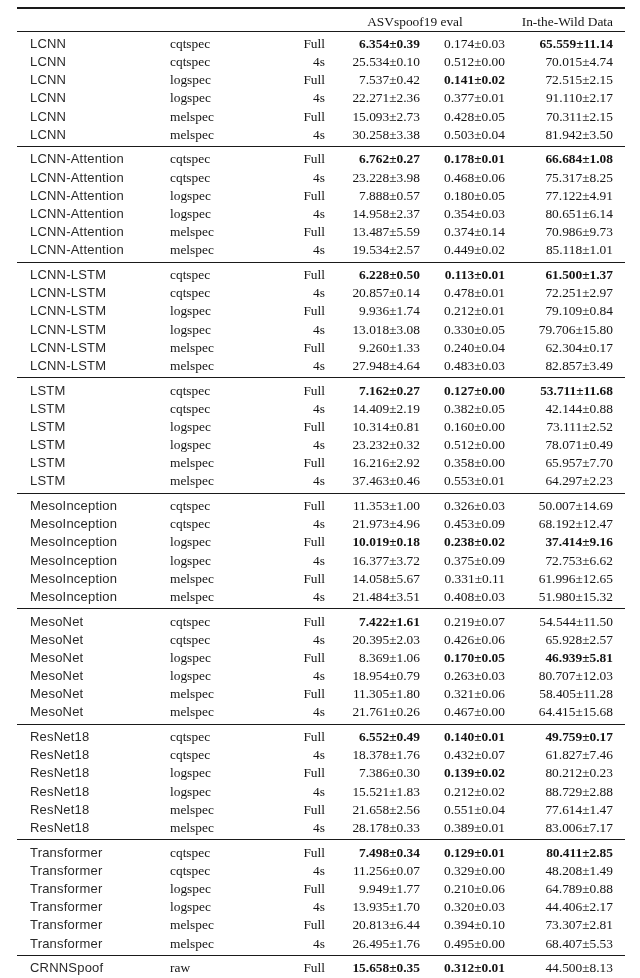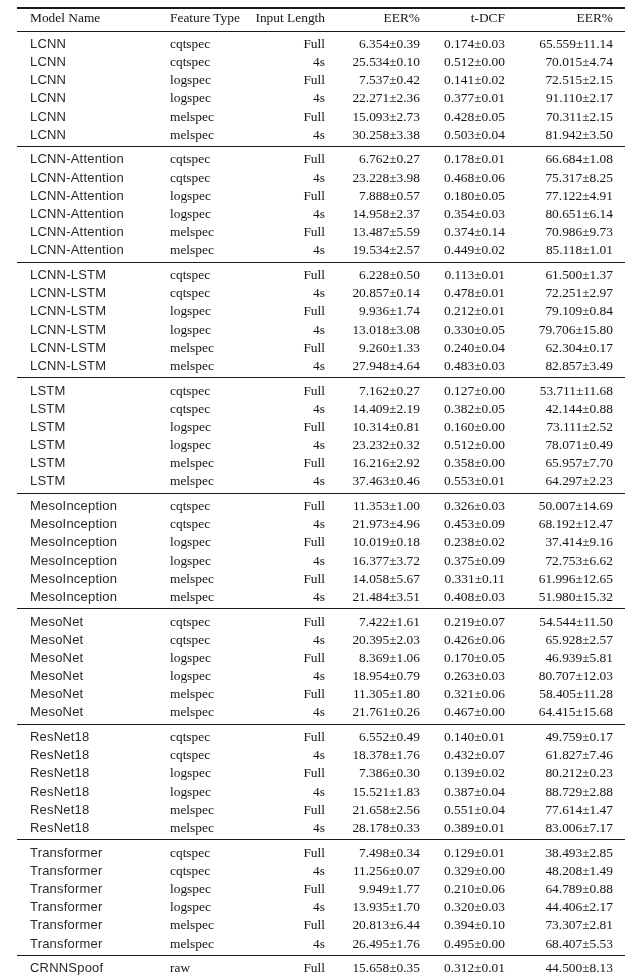--- a/index.html
+++ b/index.html
@@ -48,43 +48,42 @@
   tbody:last-of-type { border-bottom: none; }
   tbody tr:first-child td { padding-top: 4.2px; }
   tbody tr:last-child td { padding-bottom: 4.2px; }
 
   td.model {
     font-family: Liberation Sans, sans-serif;
     font-size: 13px;
     color: #2a2a2a;
     letter-spacing: 0.2px;
   }
-  .bold { font-weight: normal; }
+  .bold { font-weight: bold; }
 </style>
 </head>
 <body>
 
 <div class="page">
   <table class="results">
     <colgroup>
       <col class="c-model">
         <col class="c-feature">
         <col class="c-input">
       <col class="c-eer">
         <col class="c-tdcf">
         <col class="c-itw">
     </colgroup>
     <thead>
-      <tr class="label-row">
-        <th class="left first">Model Name</th>
-        <th class="left">Feature Type</th>
-        <th class="right">Input Length</th>
-        <th class="right">EER%</th>
-        <th class="right">t-DCF</th>
-        <th class="right last">EER%</th>
+      <tr class="group-row">
+        <th class="left first"></th>
+        <th class="left"></th>
+        <th class="right"></th>
+        <th class="center" colspan="2">ASVspoof19 eval</th>
+        <th class="right last">In-the-Wild Data</th>
       </tr>
     </thead>
   <tbody>
         <tr>
           <td class="left model first">LCNN</td>
           <td class="left">cqtspec</td>
           <td class="right">Full</td>
           <td class="right bold">6.354±0.39</td>
           <td class="right">0.174±0.03</td>
           <td class="right last bold">65.559±11.14</td>
@@ -403,21 +402,21 @@
           <td class="right">Full</td>
           <td class="right">7.386±0.30</td>
           <td class="right bold">0.139±0.02</td>
           <td class="right last">80.212±0.23</td>
         </tr>
         <tr>
           <td class="left model first">ResNet18</td>
           <td class="left">logspec</td>
           <td class="right">4s</td>
           <td class="right">15.521±1.83</td>
-          <td class="right">0.387±0.04</td>
+          <td class="right">0.212±0.02</td>
           <td class="right last">88.729±2.88</td>
         </tr>
         <tr>
           <td class="left model first">ResNet18</td>
           <td class="left">melspec</td>
           <td class="right">Full</td>
           <td class="right">21.658±2.56</td>
           <td class="right">0.551±0.04</td>
           <td class="right last">77.614±1.47</td>
         </tr>
@@ -430,21 +429,21 @@
           <td class="right last">83.006±7.17</td>
         </tr>
       </tbody>
       <tbody>
         <tr>
           <td class="left model first">Transformer</td>
           <td class="left">cqtspec</td>
           <td class="right">Full</td>
           <td class="right bold">7.498±0.34</td>
           <td class="right bold">0.129±0.01</td>
-          <td class="right last bold">38.493±2.85</td>
+          <td class="right last bold">80.411±2.85</td>
         </tr>
         <tr>
           <td class="left model first">Transformer</td>
           <td class="left">cqtspec</td>
           <td class="right">4s</td>
           <td class="right">11.256±0.07</td>
           <td class="right">0.329±0.00</td>
           <td class="right last">48.208±1.49</td>
         </tr>
         <tr>

